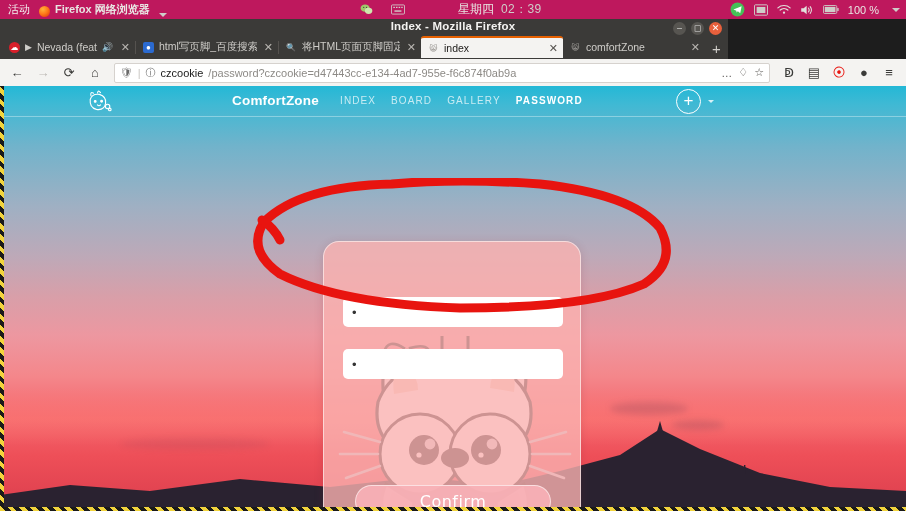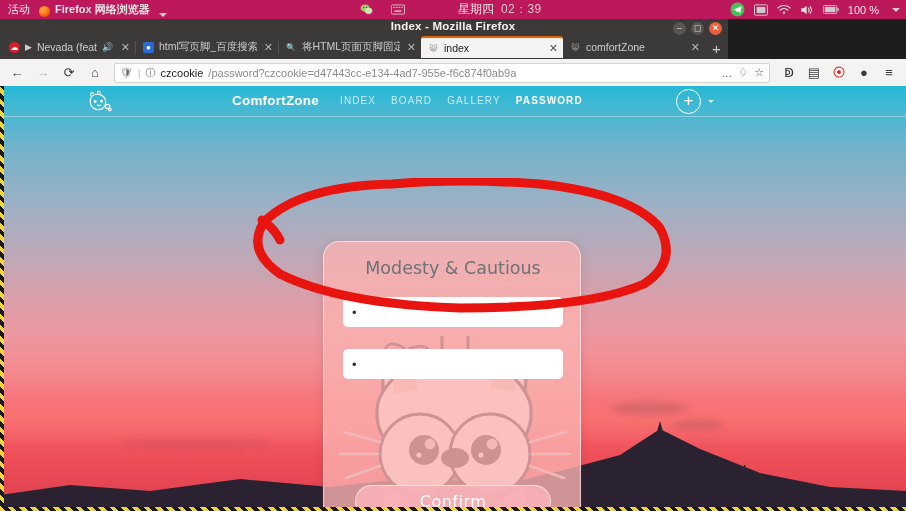--- a/index.html
+++ b/index.html
@@ -369,21 +369,20 @@
       <g stroke="#1a1a1a" stroke-width="3" fill="#ffffff">
         <path d="M48 148 Q36 178 58 184 Q74 186 76 166 Z"></path>
         <path d="M186 148 Q198 178 176 184 Q160 186 158 166 Z"></path>
       </g>
       <path d="M54 156 Q46 176 60 178 Q70 176 70 164 Z" fill="#f6d7c0"></path>
       <path d="M180 156 Q188 176 174 178 Q164 176 164 164 Z" fill="#f6d7c0"></path>
       <rect x="104" y="-2" width="26" height="22" fill="none" stroke="#1a1a1a" stroke-width="3"></rect>
     </svg>
 
     <div class="card">
-      <div class="card-title">Modesty &amp; Cautious</div>
       <input class="pw-field f1" type="text" value="•" style="">
       <input class="pw-field f2" type="text" value="•" style="">
       <div class="confirm">Confirm</div>
     </div>
 
     <svg class="annot" viewBox="0 0 440 135">
       <path d="M152 6 Q60 8 24 44 Q6 72 40 96 Q100 126 220 130 Q350 130 404 106 Q438 84 420 50 Q392 16 300 6 Q220 0 152 6" fill="none" stroke="#e8140f" stroke-width="9" stroke-linecap="round" stroke-linejoin="round"></path>
       <path d="M22 42 Q34 50 40 62" fill="none" stroke="#e8140f" stroke-width="9" stroke-linecap="round"></path>
     </svg>
 

